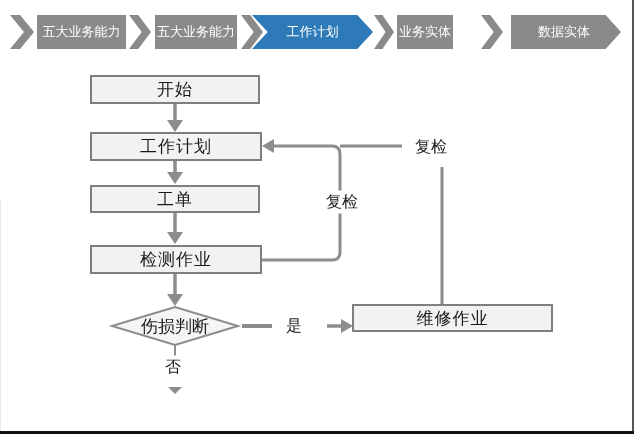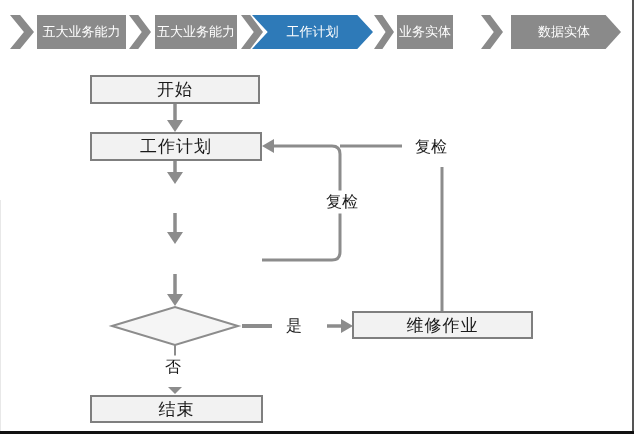--- a/index.html
+++ b/index.html
@@ -79,22 +79,24 @@
 
     <path class="conn" stroke-width="3" d="M402,146 L340,146"></path>
     <path class="conn" stroke-width="3" d="M442,167 L442,311"></path>
     <polygon class="head" points="262,146 274,139 274,153"></polygon>
 
     <polygon class="dshape" points="112,326 175,307 238,326 175,345"></polygon>
   </svg>
 
   <div class="node" style="left:90px;top:75px;width:170px;height:29px">开始</div>
   <div class="node" style="left:90px;top:132px;width:172px;height:29px">工作计划</div>
-  <div class="node" style="left:352px;top:311px;width:181px;height:28px">维修作业</div>
-  <div class="node" style="left:90px;top:395px;width:173px;height:28px">结束</div>
+  <div class="node" style="left:90px;top:185px;width:170px;height:28px">工单</div>
+  <div class="node" style="left:90px;top:245px;width:172px;height:29px">检测作业</div>
+  <div class="diamond-label" style="left:175px;top:326px">伤损判断</div>
+  <div class="node" style="left:352px;top:304px;width:201px;height:28px">维修作业</div>
 
   <div class="edge-label" style="left:342px;top:202px">复检</div>
   <div class="edge-label" style="left:431px;top:147px">复检</div>
   <div class="edge-label" style="left:294px;top:326px">是</div>
   <div class="edge-label" style="left:173px;top:367px">否</div>
 
   <div class="frame-left"></div>
   <div class="frame-right"></div>
   <div class="frame-bottom"></div>
 </div>

